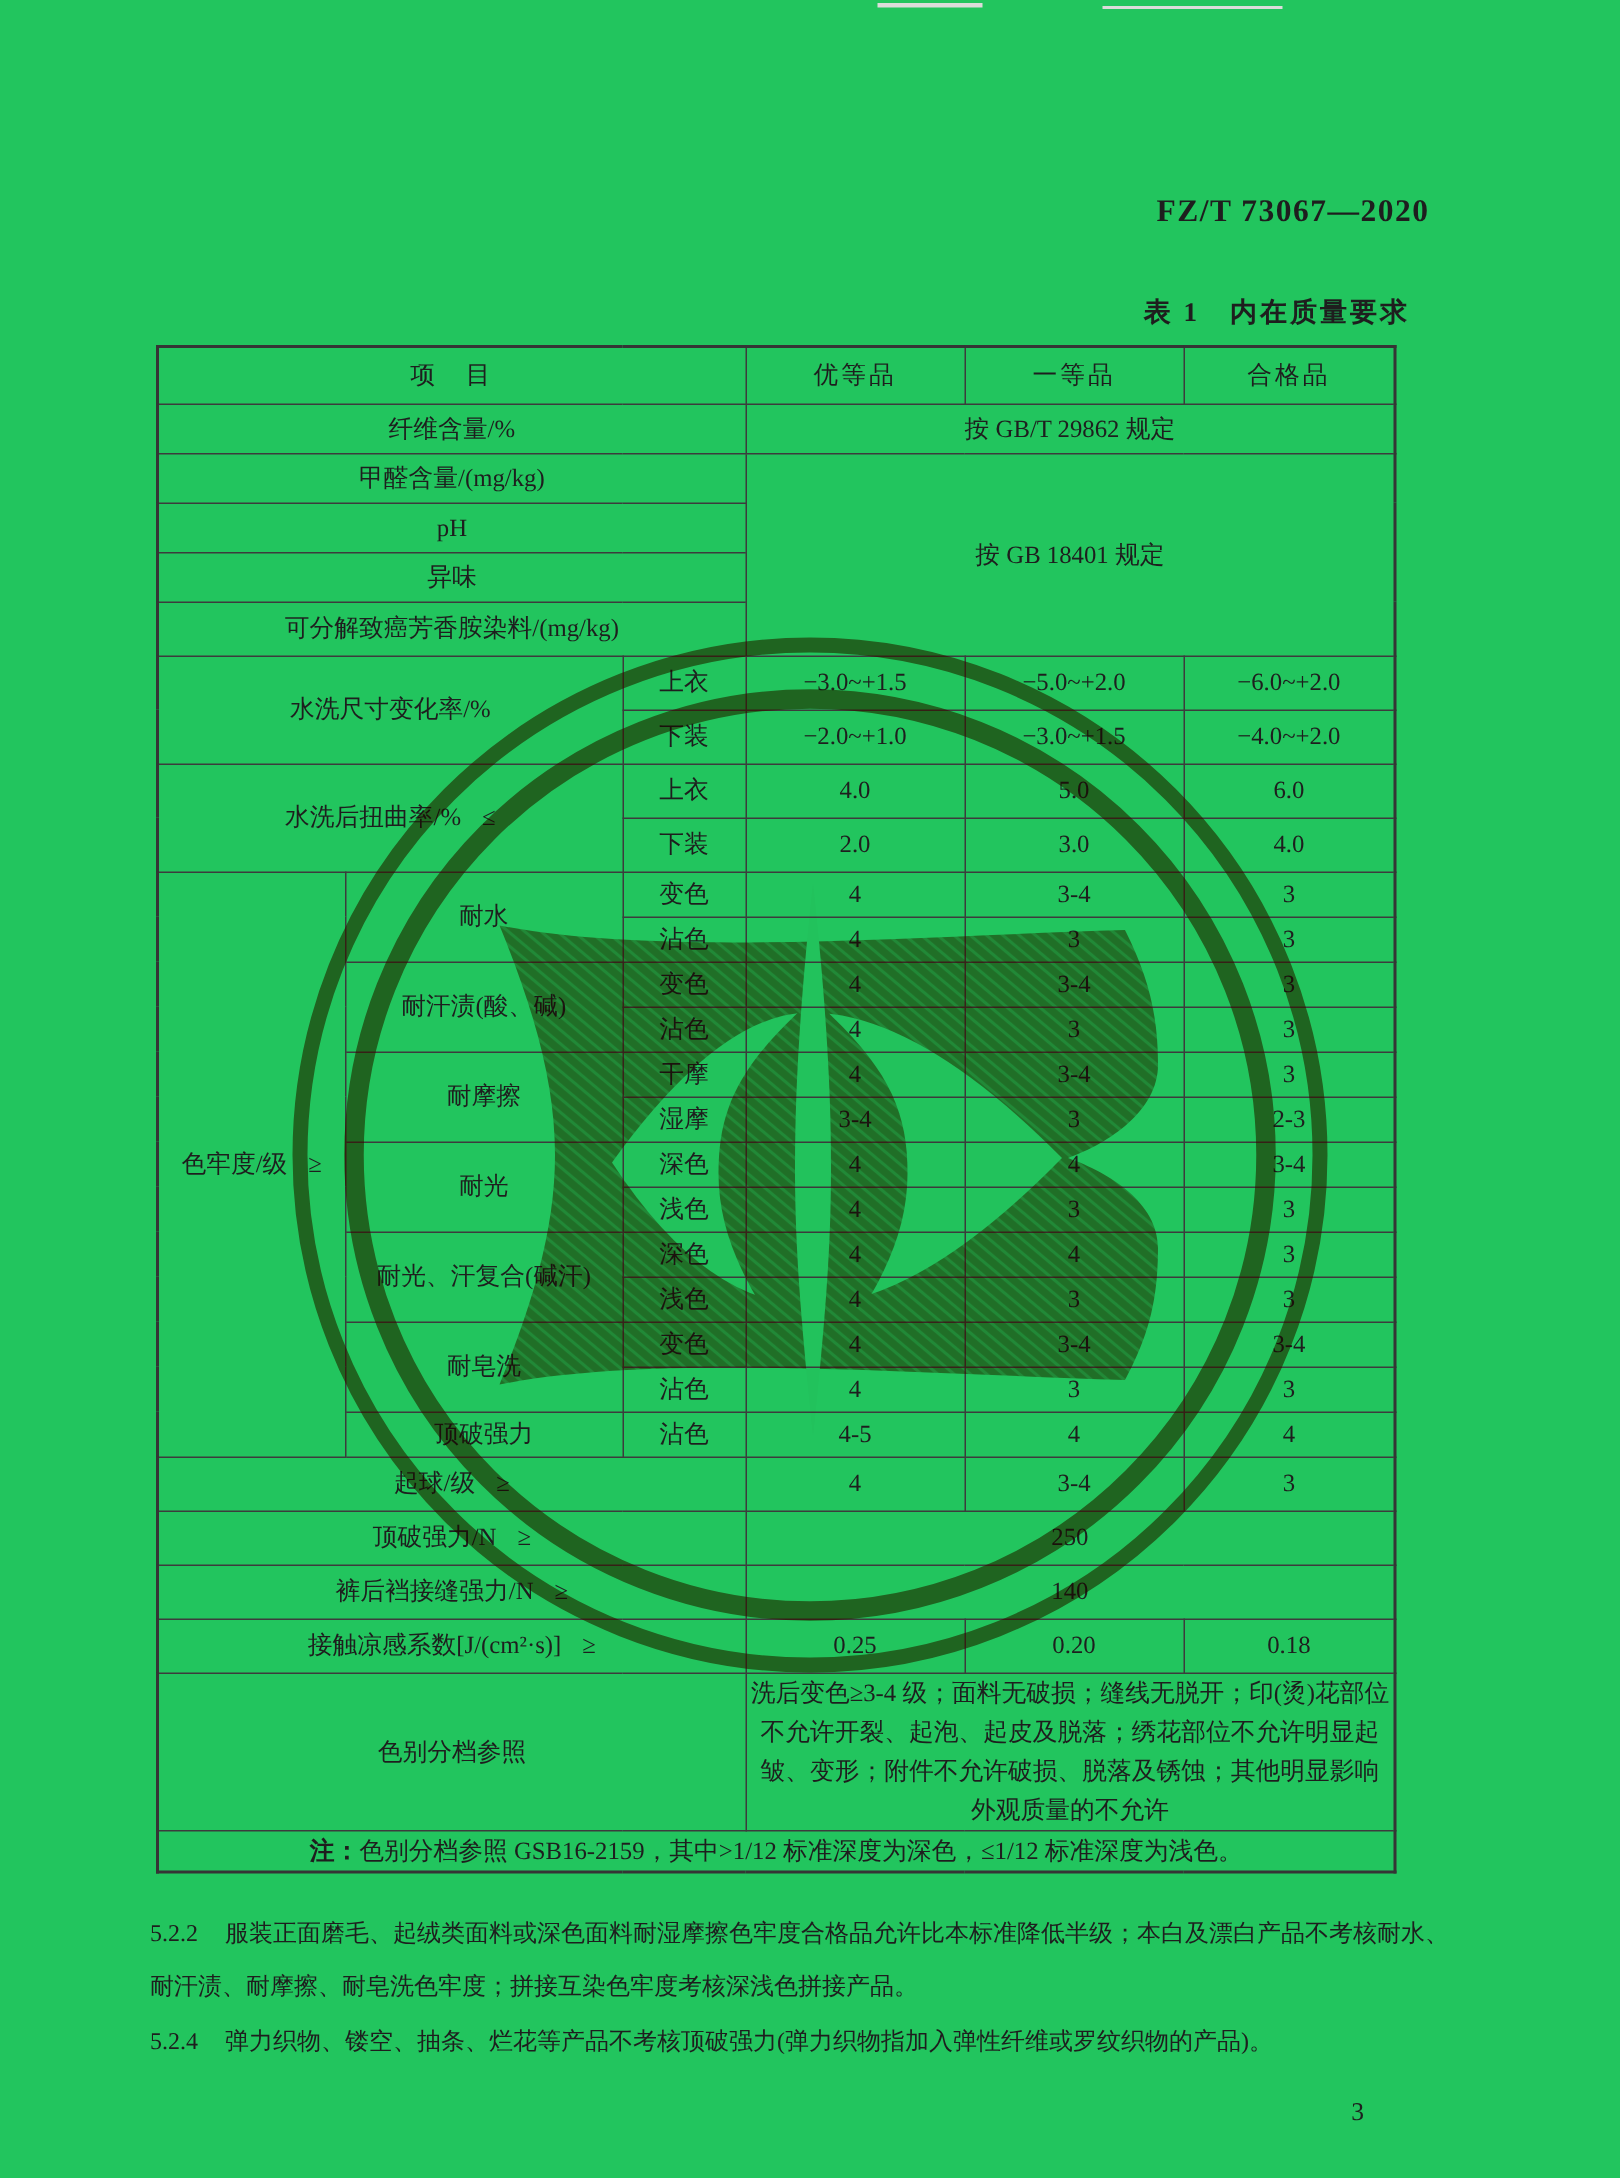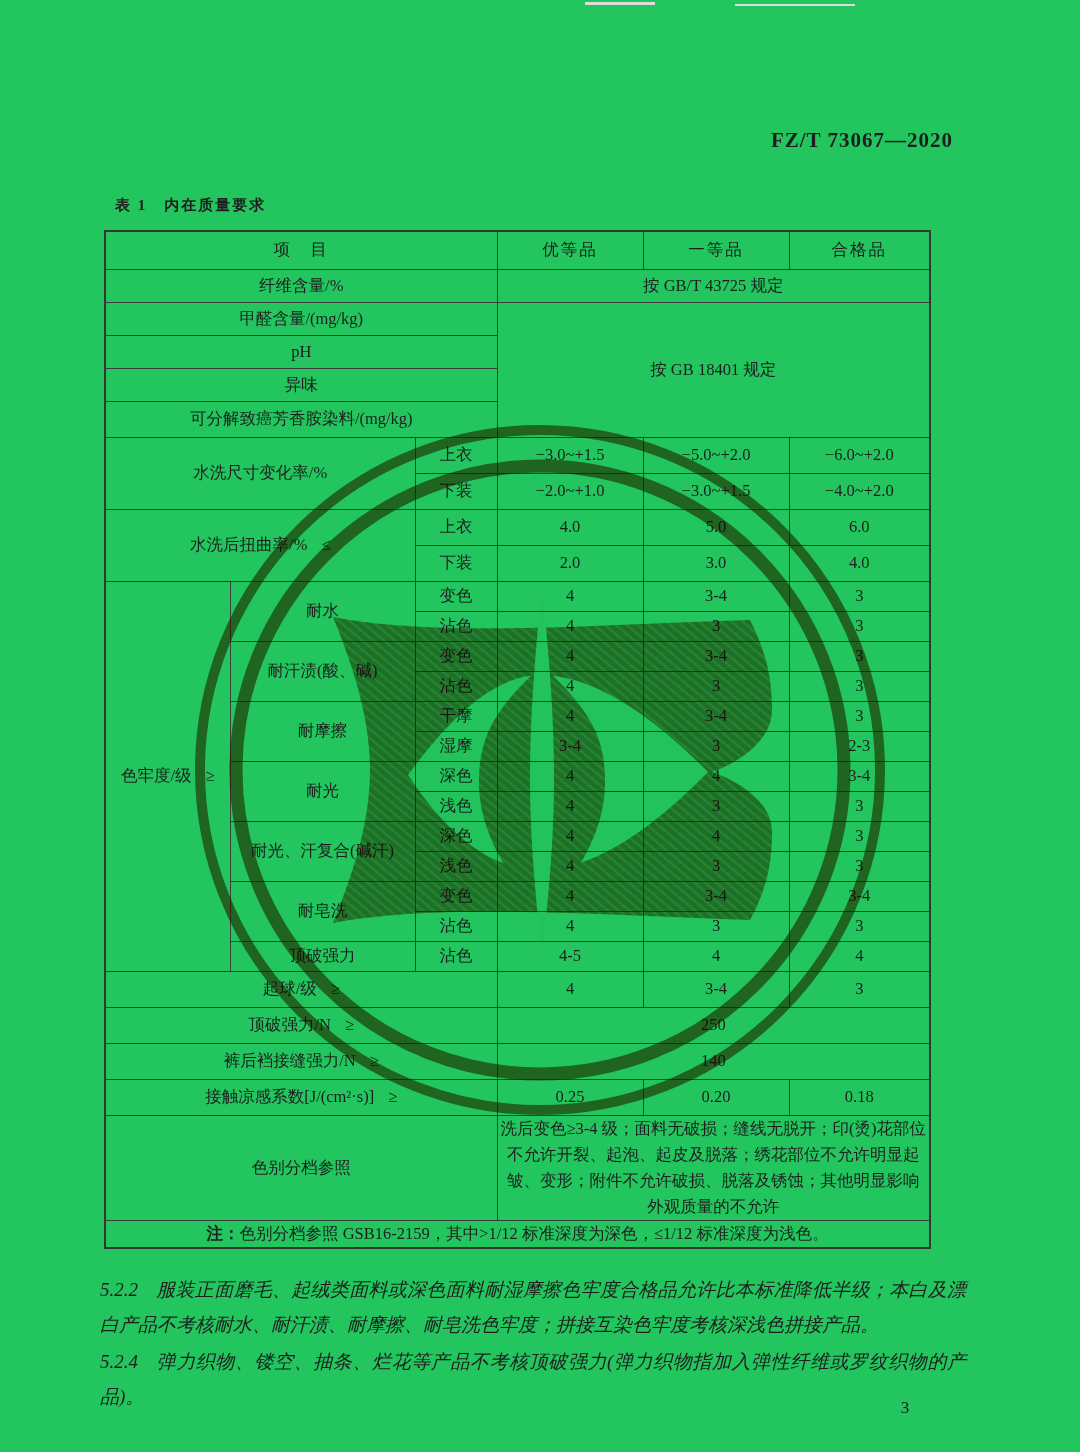--- a/index.html
+++ b/index.html
@@ -7,22 +7,22 @@
     position:relative;width:1080px;height:1452px;margin:0 auto;
     background:#22c55e;overflow:hidden;
     font-family:"Liberation Serif","DejaVu Serif",serif;
     color:#1e1e1e;
   }
   .std-no{
     position:absolute;top:128px;left:0;width:953px;text-align:right;
     font-size:21px;font-weight:bold;letter-spacing:1px;
   }
   .tbl-title{
-    position:absolute;top:196px;left:115px;width:825px;text-align:left;
-    font-size:15px;font-weight:bold;letter-spacing:2px;
+    position:absolute;top:196px;left:115px;width:825px;text-align:right;
+    font-size:18px;font-weight:bold;letter-spacing:2px;
   }
   table.qtable{
     position:absolute;top:230px;left:104px;width:825px;
     border-collapse:collapse;table-layout:fixed;
     border:2px solid #353535;
   }
   table.qtable td{
     border:1px solid #3c3c3c;text-align:center;vertical-align:middle;
     font-size:16.5px;padding:0 2px;overflow:hidden;
   }
@@ -34,21 +34,21 @@
   tr.r1{height:33px}
   tr.r2{height:36px}
   tr.r3{height:30px}
   tr.rapp{height:105px}
   tr.rnote{height:28px}
   td.appv{text-align:left;padding:8px 12px;line-height:26px;font-size:16.5px;}
   td.notecell{text-align:left;padding-left:28px;font-size:16px;border-top:2px solid #353535;}
   td.notecell .noteprefix{font-weight:bold;}
   .clauses{
     position:absolute;left:100px;top:1272px;width:866px;
-    font-size:19px;line-height:35px;text-align:justify;font-style:italic;
+    font-size:16px;line-height:35px;text-align:justify;
   }
   .clauses p{margin:0 0 2px 0;}
   .clauses .cno{margin-right:18px;}
   .pageno{position:absolute;left:880px;top:1398px;width:50px;text-align:center;font-size:17px;}
   .stamp{
     position:absolute;left:180px;top:410px;width:720px;height:720px;
     mix-blend-mode:multiply;opacity:.93;pointer-events:none;
   }
   .ring{fill:none;stroke:var(--accent,#e4774a);}
   .scanmark{position:absolute;background:#dcdcda;}
@@ -75,21 +75,21 @@
     </colgroup>
     <tbody>
       <tr class="rh">
         <td class="hdr" colspan="3">项　目</td>
         <td class="hdr">优等品</td>
         <td class="hdr">一等品</td>
         <td class="hdr">合格品</td>
       </tr>
       <tr class="r1">
         <td class="lbl" colspan="3">纤维含量/%</td>
-        <td colspan="3">按 GB/T 43725 规定</td>
+        <td colspan="3">按 GB/T 29862 规定</td>
       </tr>
       <tr class="r1">
         <td class="lbl" colspan="3">甲醛含量/(mg/kg)</td>
         <td colspan="3" rowspan="4">按 GB 18401 规定</td>
       </tr>
       <tr class="r1">
         <td class="lbl" colspan="3">pH</td>
       </tr>
       <tr class="r1">
         <td class="lbl" colspan="3">异味</td>

